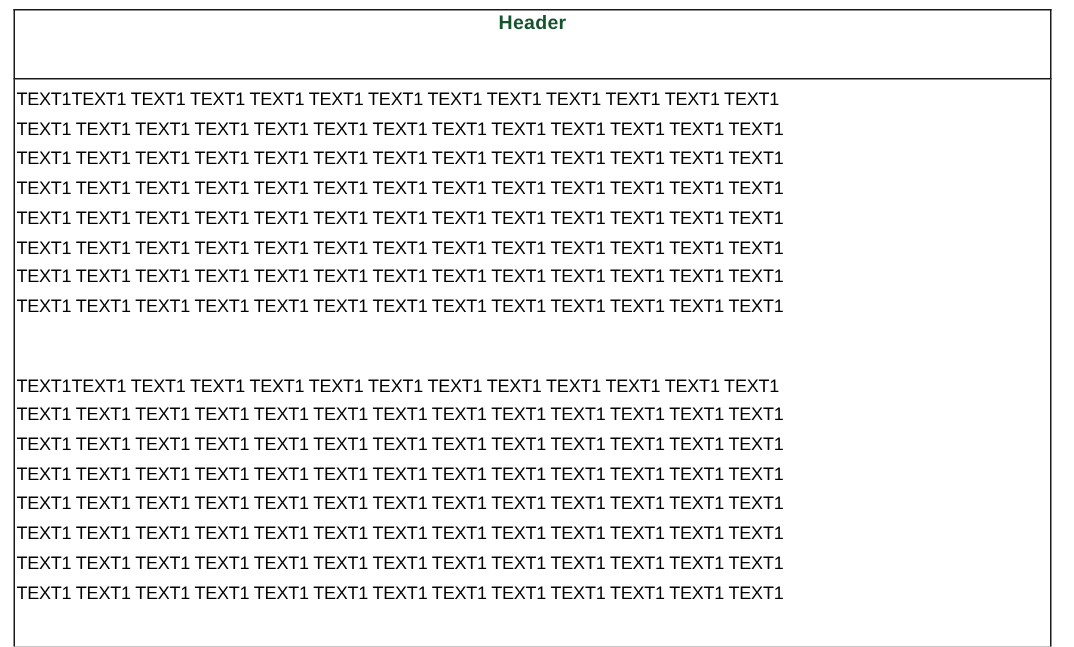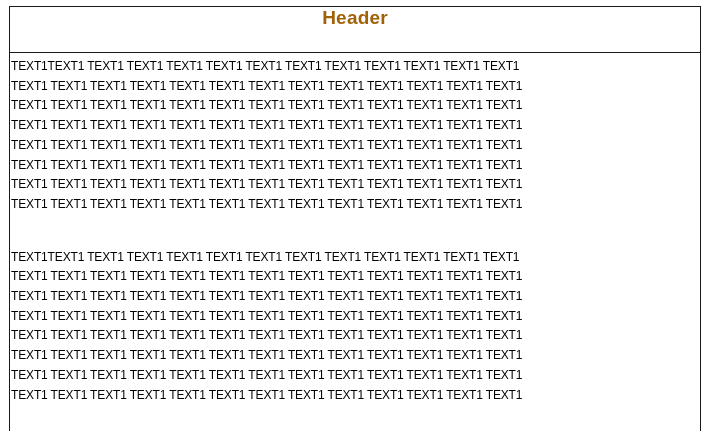--- a/index.html
+++ b/index.html
@@ -38,24 +38,24 @@
     padding: 0;
     vertical-align: top;
     background: #ffffff;
   }
 
   
   .header-cell {
     height: 45px;
     text-align: center;
     vertical-align: middle;
-    font-size: 19px;
+    font-size: 13px;
     font-weight: 600;
     letter-spacing: 0.2px;
-    color: #a16207;
+    color: #14532d;
   }
 
   
   .body-cell {
     height: 378px;
     padding: 0;
   }
 
   .body-inner {
     padding: 4px 0 0 0;

